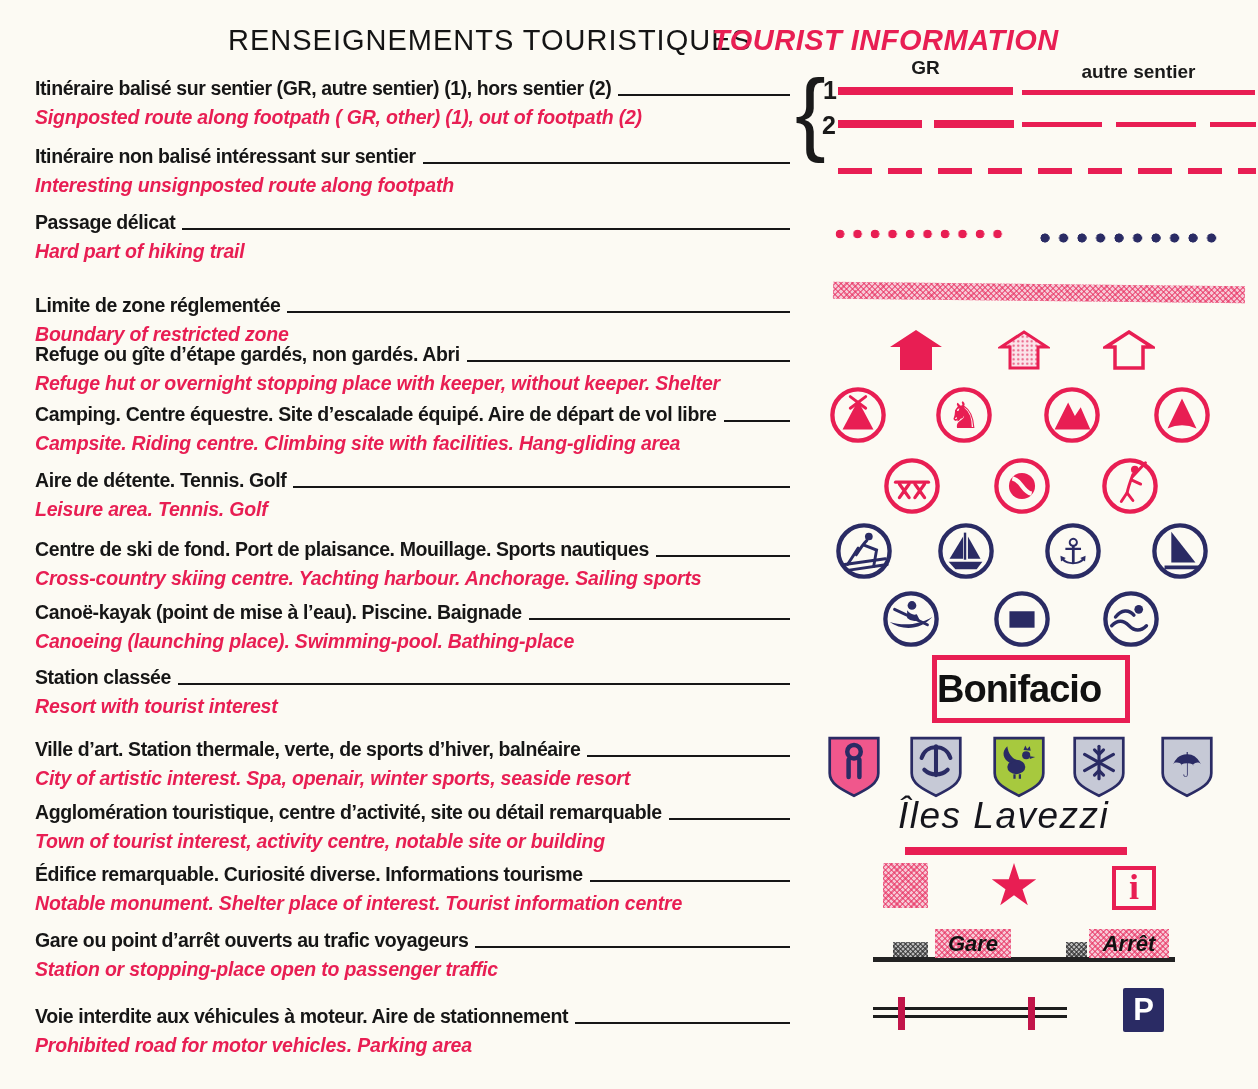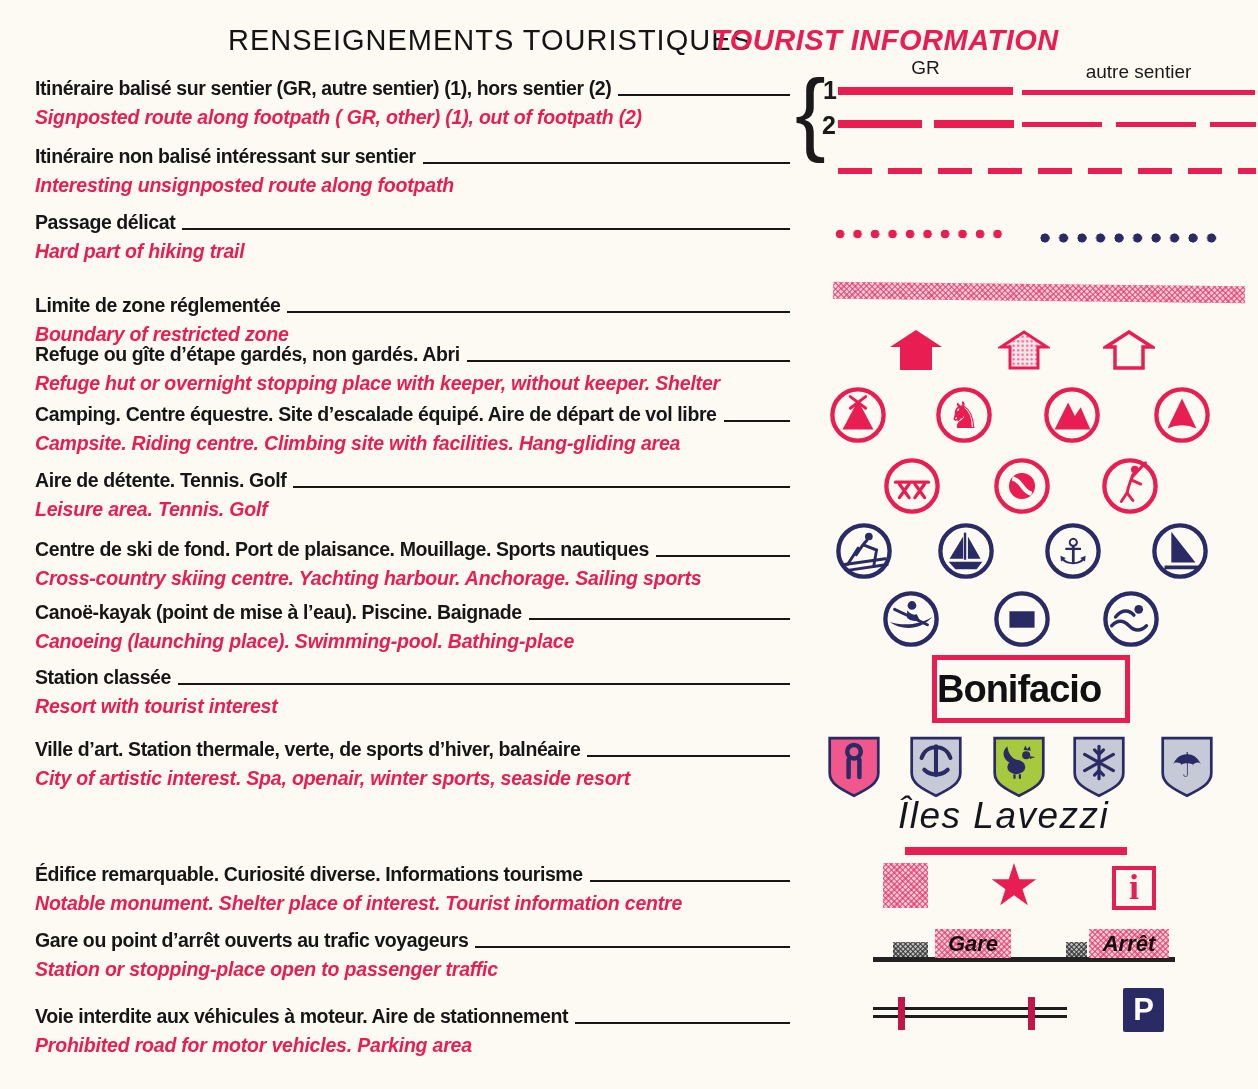--- a/index.html
+++ b/index.html
@@ -30,21 +30,21 @@
   .hatch-pink{background-color:#f6c9d6;background-image:repeating-linear-gradient(45deg,rgba(231,40,90,.55) 0 1.5px,transparent 1.5px 4px),repeating-linear-gradient(-45deg,rgba(231,40,90,.55) 0 1.5px,transparent 1.5px 4px);}
   .hatch-grey{background-color:#b9b9b9;background-image:repeating-linear-gradient(45deg,rgba(40,40,40,.6) 0 1.5px,transparent 1.5px 3.5px),repeating-linear-gradient(-45deg,rgba(40,40,40,.6) 0 1.5px,transparent 1.5px 3.5px);}
   .dash-gr{background:repeating-linear-gradient(90deg,var(--red) 0 84px,transparent 84px 96px);}
   .dash-autre{background:repeating-linear-gradient(90deg,var(--red) 0 80px,transparent 80px 94px);}
   .dash-nb{background:repeating-linear-gradient(90deg,var(--red) 0 34px,transparent 34px 50px);}
   .dots-red{background-image:radial-gradient(circle at 5px 5px,var(--red) 4.1px,transparent 4.6px);background-size:17.5px 10px;background-repeat:repeat-x;}
   .dots-navy{background-image:radial-gradient(circle at 5px 5px,var(--navy) 4.3px,transparent 4.8px);background-size:18.5px 10px;background-repeat:repeat-x;}
 
   .brace{position:absolute;left:795px;top:66px;font-size:92px;line-height:1;font-weight:400;color:#1a1a1a;}
   .brace-num{position:absolute;font-size:25px;font-weight:bold;color:#1a1a1a;}
-  .gr-cap{position:absolute;font-size:19px;font-weight:normal;color:#1a1a1a;text-align:center;}
+  .gr-cap{position:absolute;font-size:19px;font-weight:bold;color:#1a1a1a;text-align:center;}
 
   .bonifacio{position:absolute;left:932px;top:655px;width:198px;height:68px;border:5px solid var(--red);box-sizing:border-box;display:flex;align-items:center;justify-content:flex-start;background:var(--paper);}
   .bonifacio span{font-size:38px;font-weight:bold;letter-spacing:-1px;color:#111;}
   .iles{position:absolute;left:898px;top:795px;font-size:37px;font-style:italic;color:#15151c;letter-spacing:1.5px;}
   .townbar{position:absolute;left:905px;top:847px;width:222px;height:8px;background:var(--red);}
 
   .star{position:absolute;left:988px;top:856px;font-size:58px;line-height:1;color:var(--red);}
   .infobox{position:absolute;left:1112px;top:866px;width:44px;height:44px;border:4px solid var(--red);box-sizing:border-box;display:flex;align-items:center;justify-content:center;}
   .infobox span{font-family:"Liberation Serif",serif;font-weight:bold;font-size:36px;color:var(--red);line-height:1;margin-top:-3px;}
 
@@ -140,20 +140,27 @@
         <span class="lead"></span>
       </div>
     <div class="en">Resort with tourist interest</div>
   </div>
   <div class="row" style="top:736px">
     <div class="fr-line">
         <span class="fr-label">Ville d’art. Station thermale, verte, de sports d’hiver, balnéaire</span>
         <span class="lead"></span>
       </div>
     <div class="en">City of artistic interest. Spa, openair, winter sports, seaside resort</div>
+  </div>
+  <div class="row" style="top:799px">
+    <div class="fr-line">
+        <span class="fr-label">Agglomération touristique, centre d’activité, site ou détail remarquable</span>
+        <span class="lead"></span>
+      </div>
+    <div class="en">Town of tourist interest, activity centre, notable site or building</div>
   </div>
   <div class="row" style="top:861px">
     <div class="fr-line">
         <span class="fr-label">Édifice remarquable. Curiosité diverse. Informations tourisme</span>
         <span class="lead"></span>
       </div>
     <div class="en">Notable monument. Shelter place of interest. Tourist information centre</div>
   </div>
   <div class="row" style="top:927px">
     <div class="fr-line">

